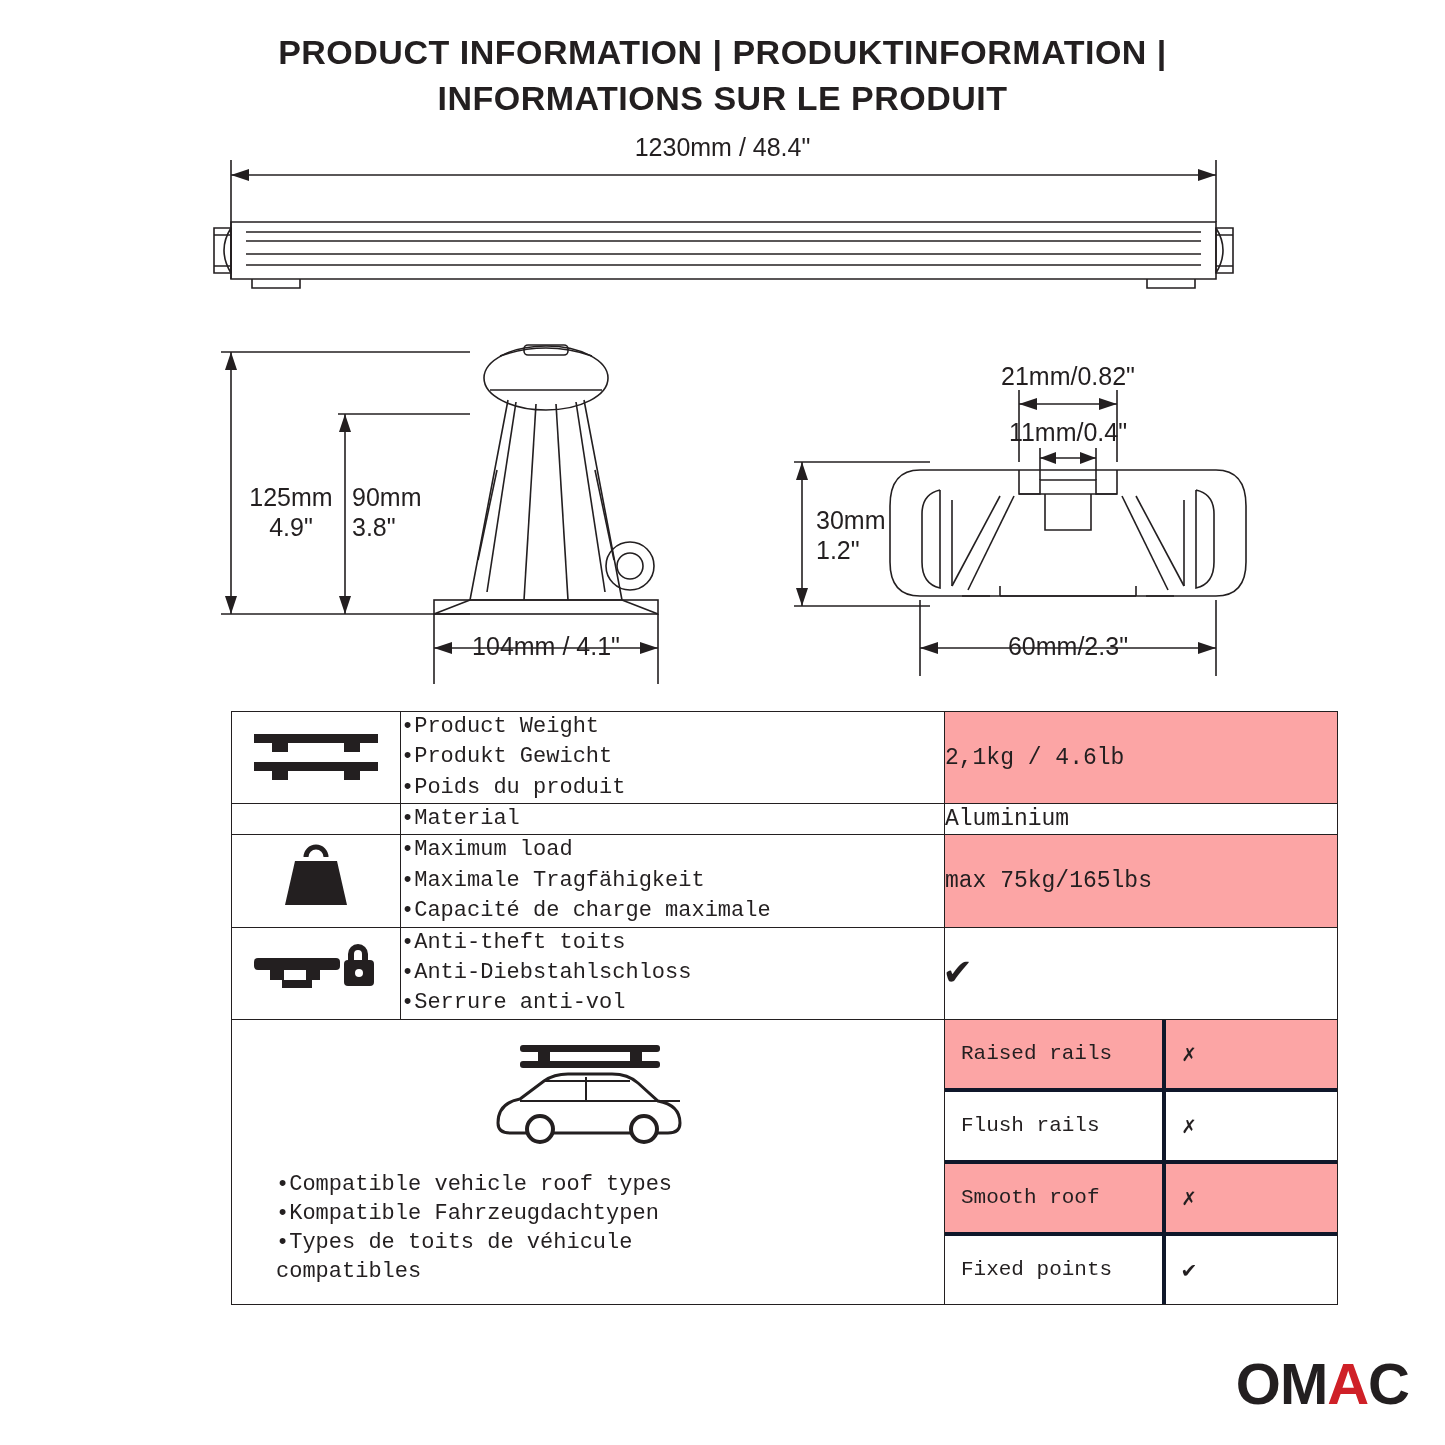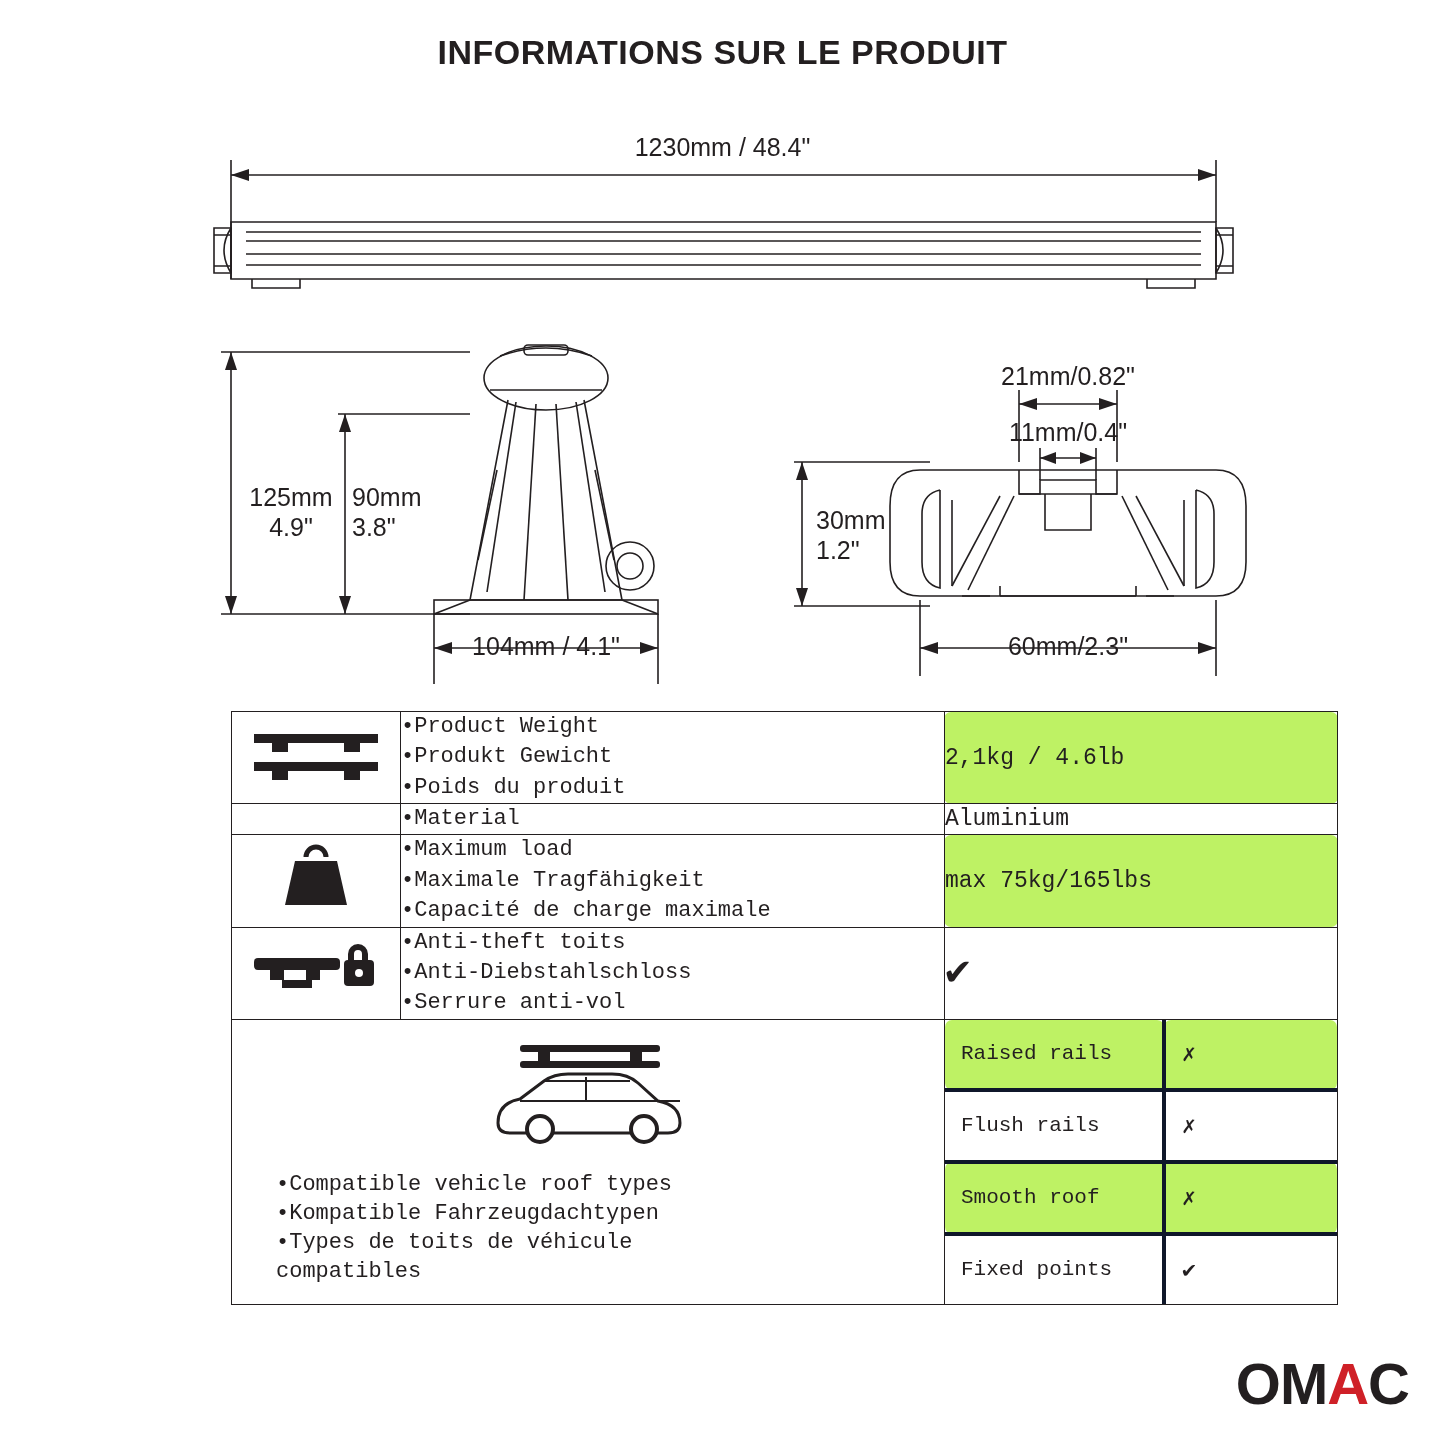--- a/index.html
+++ b/index.html
@@ -85,21 +85,21 @@
   .cell-pad { padding: 10px 14px; }
   .bullets {
     font-size: 22px;
     line-height: 1.38;
     white-space: nowrap;
   }
   .val {
     font-size: 23px;
     padding-left: 22px;
   }
-  .shade { background: #bef264; border-radius: 7px; }
+  .shade { background: #fca5a5; }
   .icon-cell {
     width: 168px;
     text-align: center;
     vertical-align: middle;
   }
   .sub-table {
     width: 100%;
     border-collapse: collapse;
     font-size: 21px;
   }
@@ -141,20 +141,21 @@
   .logo .m { color: #231f20; }
   .logo .a { color: #cf2027; }
   .logo .c { color: #231f20; }
 </style>
 </head>
 <body>
 
 <div class="page">
 
   <div class="title">
+    <span>PRODUCT INFORMATION | PRODUKTINFORMATION |</span>
     <span class="l2">INFORMATIONS SUR LE PRODUIT</span>
   </div>
 
   <div class="topdim-label">1230mm / 48.4"</div>
 
   <svg class="draw" viewBox="0 0 1445 1445">
     <g stroke="#231f20" fill="none" stroke-width="1.6">
 
       <line x1="231" y1="175" x2="1216" y2="175"></line>
       <polygon points="231,175 249,169 249,181" fill="#231f20" stroke="none"></polygon>

